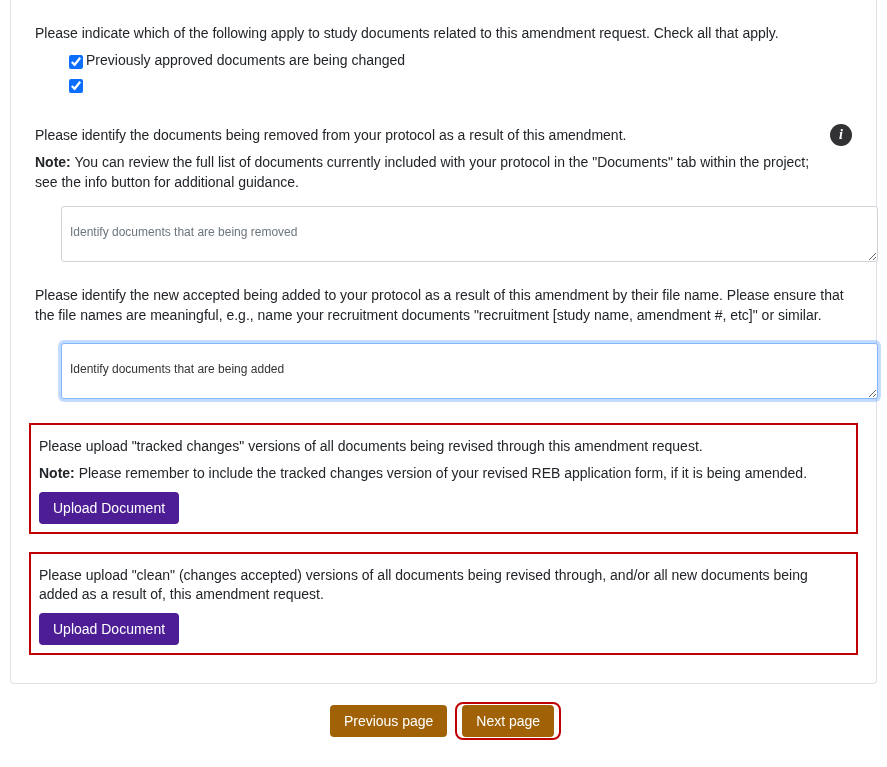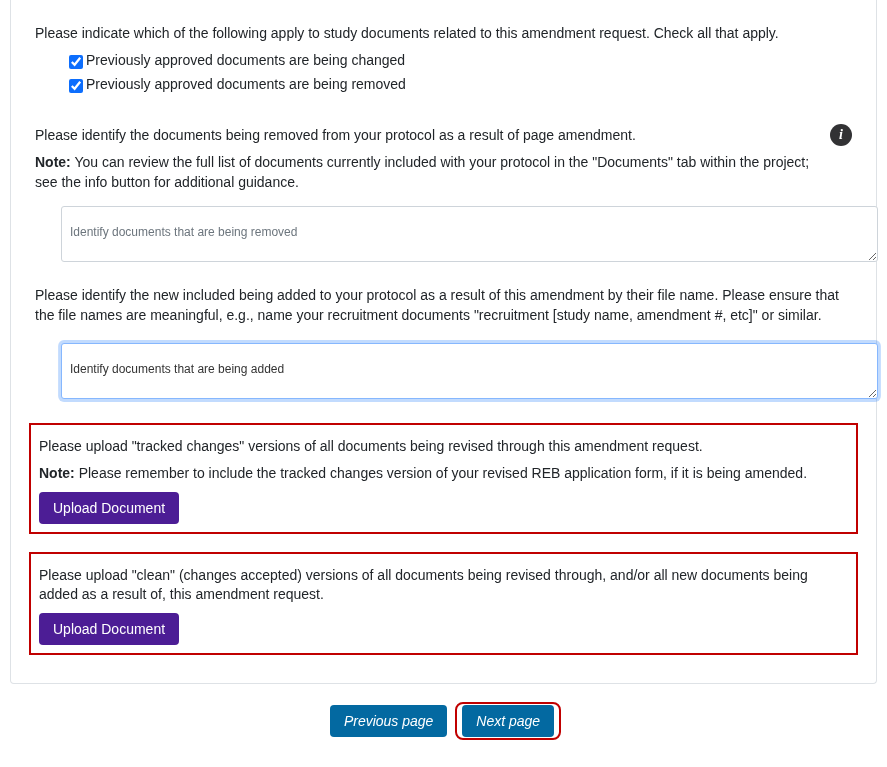--- a/index.html
+++ b/index.html
@@ -95,21 +95,21 @@
   .btn {
     display: inline-block;
     padding: 8px 14px;
     border-radius: 4px;
     font-size: 14px;
     border: none;
     cursor: pointer;
     color: #fff;
   }
   .btn-primary { background: #4c1d95; }
-  .btn-secondary { background: #0369a1; font-style: italic; }
+  .btn-secondary { background: #a16207; }
   .nav-row {
     text-align: center;
     padding: 18px 0 16px 0;
   }
   .nav-row .btn { margin: 0 4px; }
   .next-highlight {
     display: inline-block;
     border: 2px solid #c00000;
     padding: 1px;
     border-radius: 8px;
@@ -123,40 +123,39 @@
 
   <div class="section">
     <p class="prompt">Please indicate which of the following apply to study documents related to this amendment request. Check all that apply.</p>
     <div class="checkbox-list">
       <div class="checkbox-row">
         <input type="checkbox" checked="" style="">
         <span>Previously approved documents are being changed</span>
       </div>
       <div class="checkbox-row">
         <input type="checkbox" checked="" style="">
-        <span>Previously approved documents are being removed</span>
       </div>
     </div>
   </div>
 
   <div class="section">
     <div class="info-row">
       <div class="text-block">
-        <p class="prompt">Please identify the documents being removed from your protocol as a result of page amendment.</p>
+        <p class="prompt">Please identify the documents being removed from your protocol as a result of this amendment.</p>
         <p class="prompt mb-0">
           <span class="note-label">Note:</span><span> You can review the full list of documents currently included with your protocol in the "Documents" tab within the project; see the info button for additional guidance.</span>
         </p>
       </div>
       <div class="info-icon">i</div>
     </div>
     <textarea class="form-control" placeholder="Identify documents that are being removed" style=""></textarea>
   </div>
 
   <div class="section">
-    <p class="prompt">Please identify the new included being added to your protocol as a result of this amendment by their file name. Please ensure that the file names are meaningful, e.g., name your recruitment documents "recruitment [study name, amendment #, etc]" or similar.</p>
+    <p class="prompt">Please identify the new accepted being added to your protocol as a result of this amendment by their file name. Please ensure that the file names are meaningful, e.g., name your recruitment documents "recruitment [study name, amendment #, etc]" or similar.</p>
     <textarea class="form-control active" style="">Identify documents that are being added</textarea>
   </div>
 
   <div class="highlight-box">
     <p class="prompt" style="margin-top:0">Please upload "tracked changes" versions of all documents being revised through this amendment request.</p>
     <p class="prompt">
       <span class="note-label">Note:</span><span> Please remember to include the tracked changes version of your revised REB application form, if it is being amended.</span>
     </p>
     <button class="btn btn-primary">Upload Document</button>
   </div>

